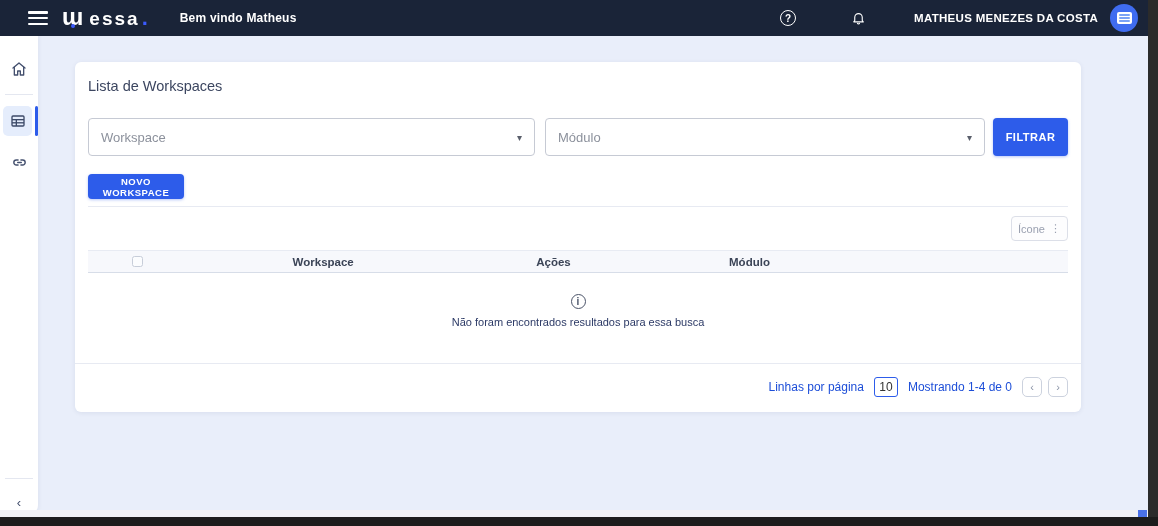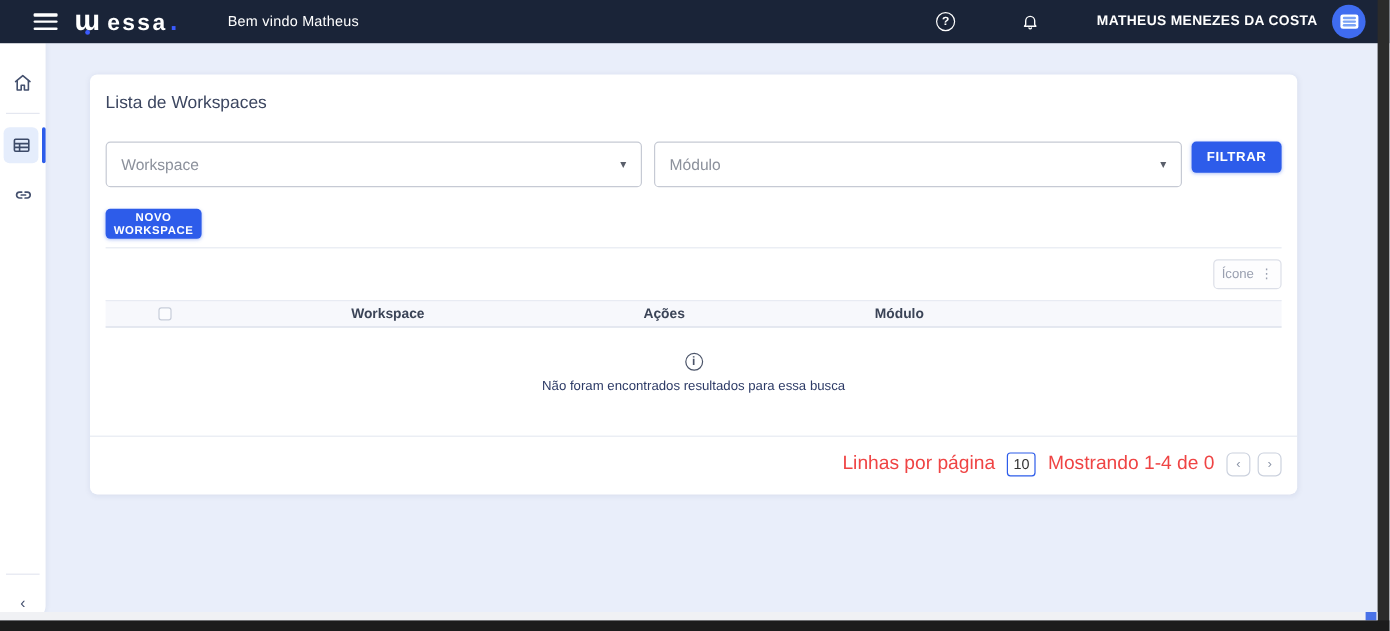--- a/index.html
+++ b/index.html
@@ -21,21 +21,21 @@
     position:absolute; left:0; top:0; width:1158px; height:36px;
     background:#1a2438; display:flex; align-items:center; color:#fff; z-index:40;
   }
   .hamburger { width:20px; height:14px; margin-left:28px; display:flex; flex-direction:column; justify-content:space-between; cursor:pointer; }
   .hamburger span { display:block; height:2.5px; background:#fff; border-radius:1px; }
   .logo { display:flex; align-items:baseline; margin-left:14px; }
   .logo-mark { font-size:24px; font-weight:700; line-height:20px; color:#fff; position:relative; letter-spacing:0; }
   .logo-mark i { position:absolute; left:9px; bottom:-1px; width:4px; height:4px; background:#3b5bfd; border-radius:50%; }
   .logo-text { font-size:19px; font-weight:700; letter-spacing:2px; margin-left:6px; color:#fff; }
   .logo-dot { font-size:22px; font-weight:700; color:#3b5bfd; margin-left:2px; }
-  .welcome { font-size:12px; font-weight:400; margin-left:28px; letter-spacing:.2px;padding-left:14px; }
+  .welcome { font-size:12px; font-weight:700; margin-left:18px; letter-spacing:.2px;padding-left:14px; }
   .topbar-right { position:absolute; right:20px; top:0; height:36px; display:flex; align-items:center; }
   .icon-circle-help {
     width:16px; height:16px; border:1.4px solid #fff; border-radius:50%;
     font-size:10px; font-weight:700; display:flex; align-items:center; justify-content:center; cursor:pointer;
   }
   .bell { margin-left:55px; cursor:pointer; display:flex; }
   .username { font-size:11.5px; font-weight:700; letter-spacing:.3px; margin-left:48px; }
   .avatar {
     width:28px; height:28px; border-radius:50%; background:#3f6cf0; margin-left:12px;
     display:flex; align-items:center; justify-content:center; overflow:hidden; cursor:pointer;
@@ -80,22 +80,22 @@
   .select-box .ph { font-size:13px; color:#8c919c; margin-left:12px; flex:1; }
   .select-box .caret { font-size:10px; color:#5a5f6b; margin-right:12px; }
   .sel-workspace { left:13px; width:447px; }
   .sel-modulo { left:470px; width:440px; }
 
   .btn-primary {
     background:#2d5cea; color:#fff; border:none; border-radius:4px;
     font-family:"Liberation Sans", sans-serif; font-weight:700; letter-spacing:.5px; cursor:pointer;
     box-shadow:0 1px 3px rgba(45,92,234,.35);
   }
-  .btn-filtrar { position:absolute; left:918px; top:56px; width:75px; height:26px; font-size:11px; }
-  .btn-novo { position:absolute; left:13px; top:112px; width:80px; height:25px; font-size:9.5px; }
+  .btn-filtrar { position:absolute; left:918px; top:56px; width:75px; height:38px; font-size:11px; }
+  .btn-novo { position:absolute; left:13px; top:112px; width:96px; height:25px; font-size:9.5px; }
 
   .divider-h { position:absolute; left:13px; right:13px; top:144px; height:1px; background:#e7eaf2; }
 
   .btn-acoes {
     position:absolute; left:936px; top:154px; width:57px; height:25px;
     background:#fdfdfe; border:1px solid #dcdfe8; border-radius:4px;
     display:flex; align-items:center; justify-content:center; gap:5px;
     font-size:11px; color:#9aa0b0; cursor:pointer;
   }
   .btn-acoes .kebab { font-size:11px; letter-spacing:0; color:#9aa0b0; }
@@ -120,21 +120,21 @@
     color:#4a5368; font-size:10px; font-weight:700; font-style:normal;
     display:flex; align-items:center; justify-content:center;
   }
   .empty-text { font-size:11px; color:#2c3a66; }
 
   .pagination-border { position:absolute; left:0px; right:0px; top:301px; height:1px; background:#e7eaf2; }
   .pagination {
     position:absolute; right:13px; top:314px; height:22px;
     display:flex; align-items:center; gap:10px;
   }
-  .pag-label { font-size:16px; color:#ef4444; }
+  .pag-label { font-size:12px; color:#1d4ed8; }
   .rows-input {
     width:24px; height:20px; border:1.5px solid #2d5cea; border-radius:3px;
     font-family:"Liberation Sans", sans-serif; font-size:12px; color:#333; text-align:center; outline:none;
   }
   .pag-btn {
     width:20px; height:20px; background:#fff; border:1px solid #ccd2de; border-radius:5px;
     display:flex; align-items:center; justify-content:center;
     font-size:11px; color:#8a93a6; cursor:pointer;
   }
   .pag-btn + .pag-btn { margin-left:-4px; }

